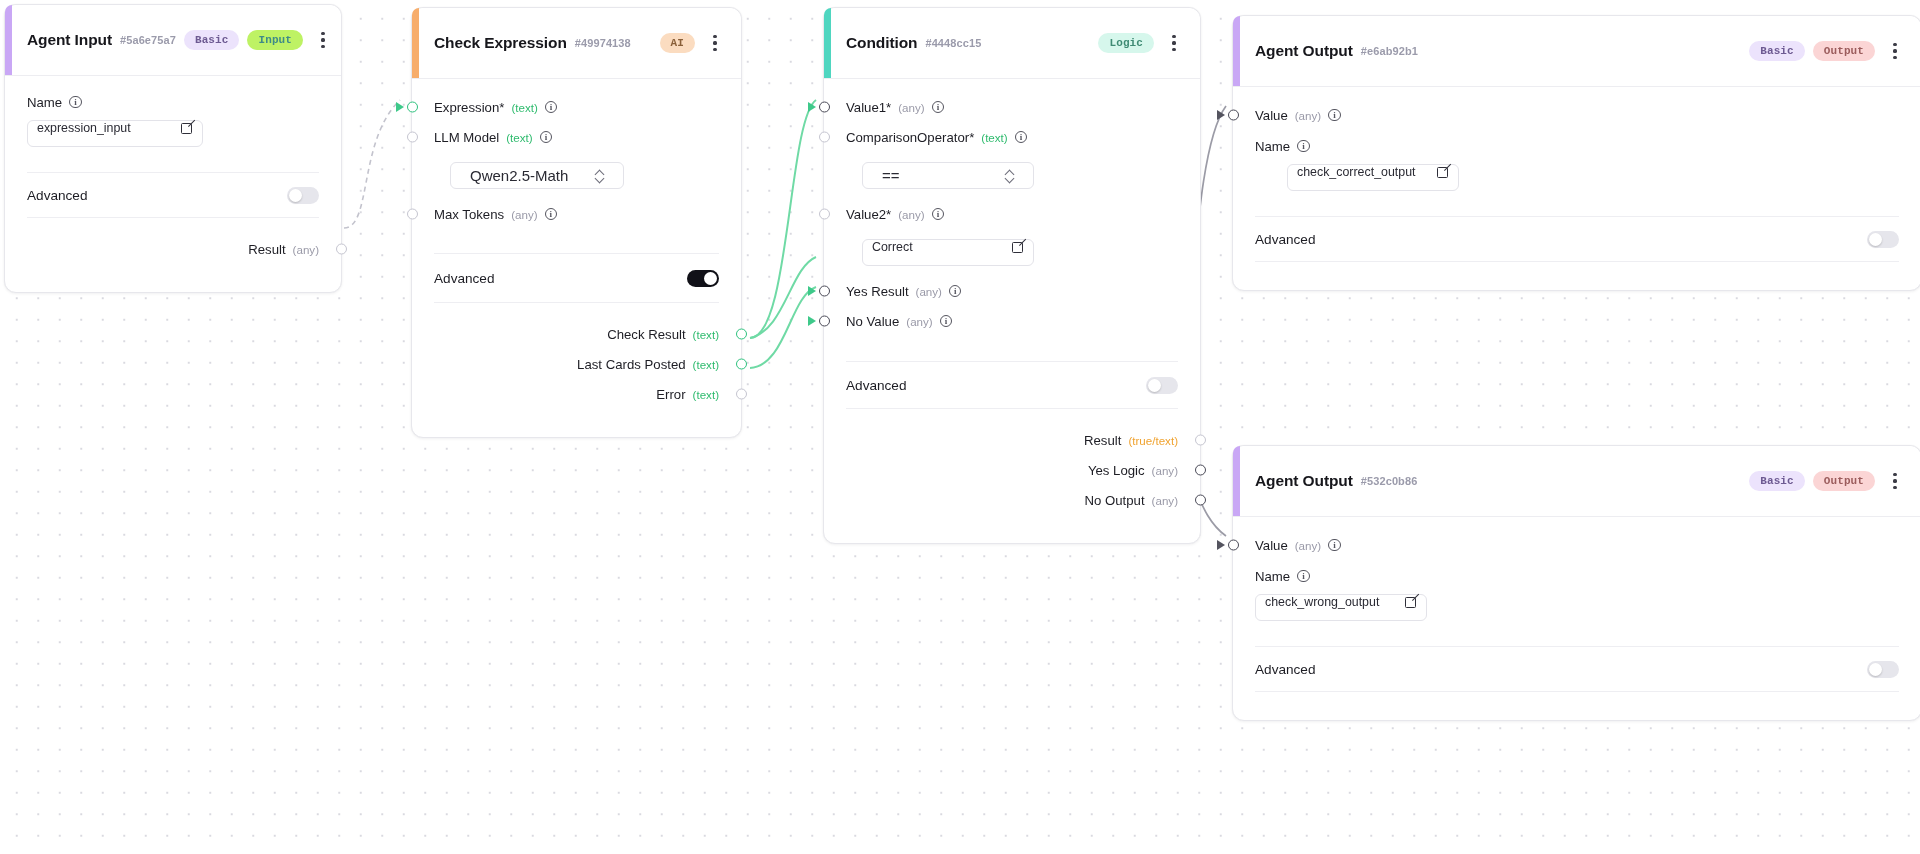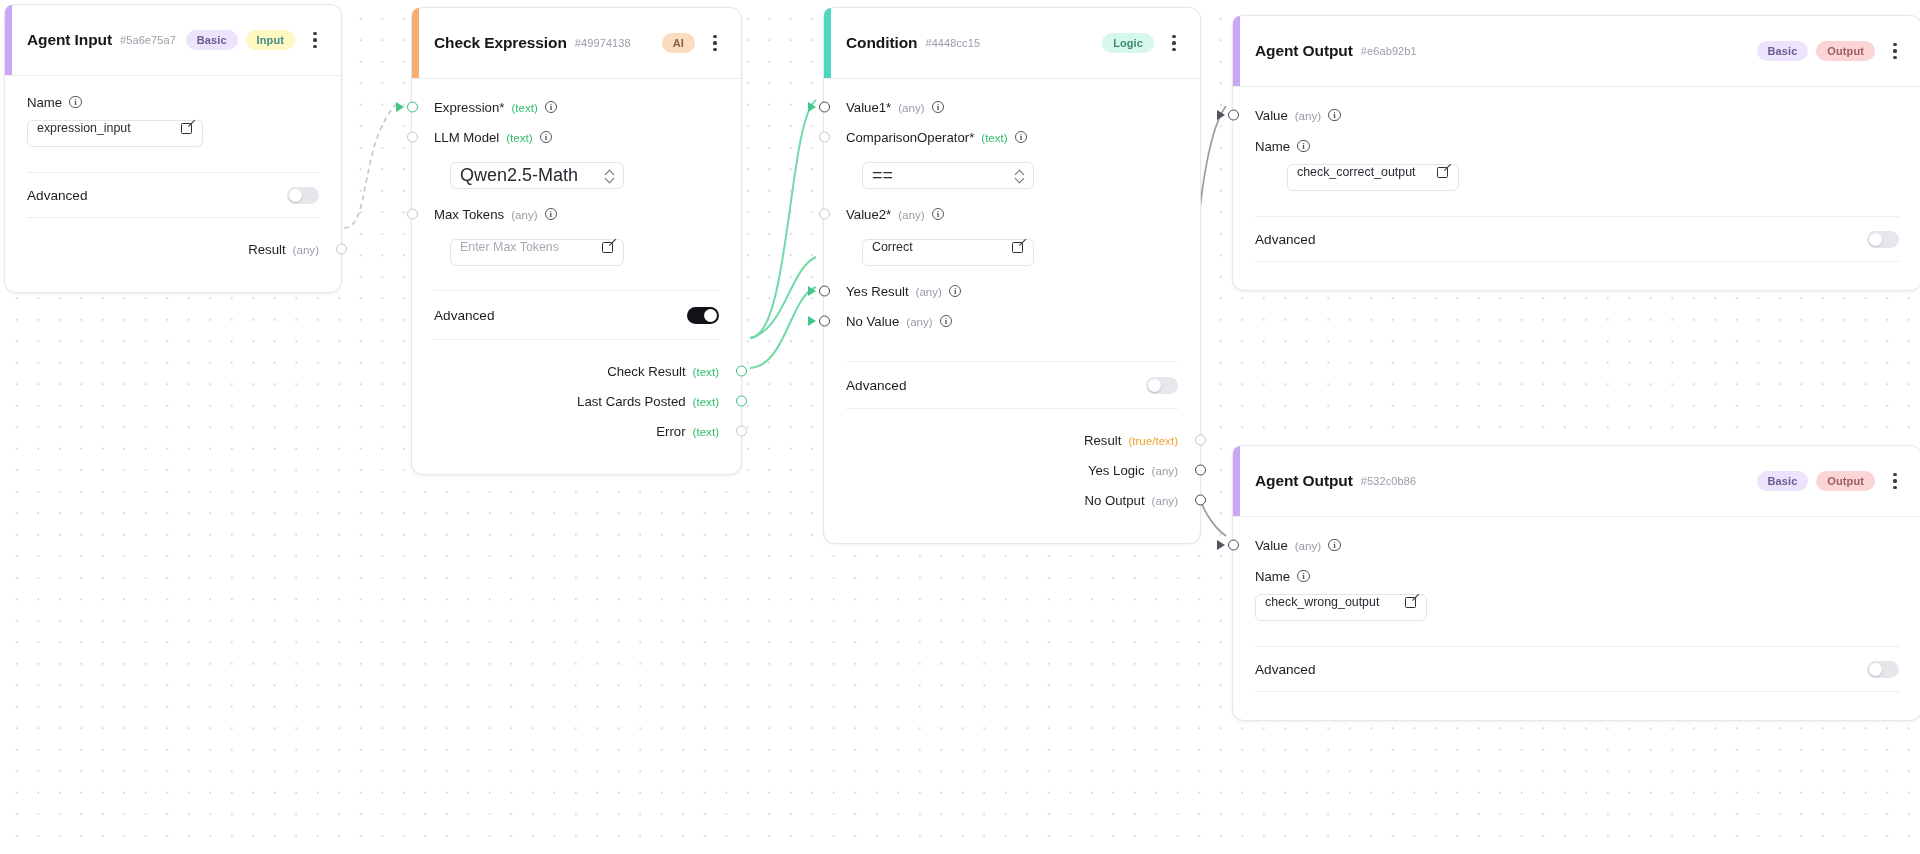--- a/index.html
+++ b/index.html
@@ -64,41 +64,42 @@
   .node-title {
     font-size: 15.5px;
     font-weight: 700;
     color: #17171c;
     letter-spacing: -0.1px;
     white-space: nowrap;
   }
   .node-id {
     margin-left: 8px;
     font-size: 11px;
-    font-weight: 400;
+    font-weight: 700;
     color: #9b9bab;
     letter-spacing: 0.1px;
     white-space: nowrap;
     text-align: right;
   }
 
   .head-spacer { flex: 1 1 auto; }
 
   .badge {
     display: inline-flex;
     align-items: center;
     justify-content: center;
     height: 20px;
     padding: 0 11px;
     margin-left: 8px;
     border-radius: 11px;
     font-size: 11px;
     font-weight: 600;
     letter-spacing: 0.1px;
     white-space: nowrap;
+    font-family: Liberation Mono, monospace;
   }
 
   .kebab {
     display: flex;
     flex-direction: column;
     align-items: center;
     justify-content: center;
     gap: 3px;
     width: 20px;
     height: 28px;
@@ -230,25 +231,25 @@
     transform: rotate(-45deg);
     transform-origin: right center;
   }
 
   .selectbox {
     position: relative;
     display: flex;
     align-items: center;
     height: 27px;
     margin-top: 6px;
-    padding: 0 9px;
+    padding: 0 19px;
     border: 1px solid #e3e3e9;
     border-radius: 6px;
     background: #fff;
-    font-size: 18px;
+    font-size: 15px;
     color: #2a2a33;
     cursor: pointer;
   }
   .selectbox .val { flex: 1 1 auto; white-space: nowrap; }
   .chev {
     position: relative;
     width: 9px; height: 13px;
     flex: 0 0 auto;
   }
   .chev::before, .chev::after {
@@ -320,21 +321,21 @@
     <path d="M 1164 456 C 1196 456 1192 512 1226 536" fill="none" stroke="#9b9ba6" stroke-width="1.7"></path>
   </svg>
 
   <div class="node" style="left:4px; top:4px; width:338px;">
     <div class="node-head">
       <span class="accent" style="background:#c9a7f5"></span>
       <span class="node-title">Agent Input</span>
       <span class="node-id">#5a6e75a7</span>
       <span class="head-spacer"></span>
       <span class="badge" style="background:#ece3fc;color:#6d5a92">Basic</span>
-      <span class="badge" style="background:#fef9c3;color:#3f8b88">Input</span>
+      <span class="badge" style="background:#bef264;color:#3f8b88">Input</span>
       <span class="kebab">
           <i></i>
           <i></i>
           <i></i>
         </span>
     </div>
     <div class="node-body">
       <div class="field-wrap" style="padding-top:14px;">
         <div class="label-row">
           <span class="f-label">Name</span>
@@ -393,26 +394,20 @@
         <div class="selectbox" style="width:174px;">
           <span class="val">Qwen2.5-Math</span>
           <span class="chev"></span>
         </div>
       </div>
       <div class="row" style="margin-top:10px;">
         <span class="port in"></span>
         <span class="p-label">Max Tokens</span>
         <span class="p-type">(any)</span>
         <span class="info">i</span>
-      </div>
-      <div class="field-wrap" style="padding-left:38px;">
-        <div class="textbox placeholder" style="width:174px;">
-          <span class="val">Enter Max Tokens</span>
-          <span class="edit-ic"></span>
-        </div>
       </div>
       <div class="divider" style="margin-top:24px;"></div>
       <div class="adv-row" style="height:48px;">
         <span class="adv-label">Advanced</span>
         <span class="toggle on">
             <i></i>
           </span>
       </div>
       <div class="tail"></div>
       <div class="row out" style="margin-top:16px;">

